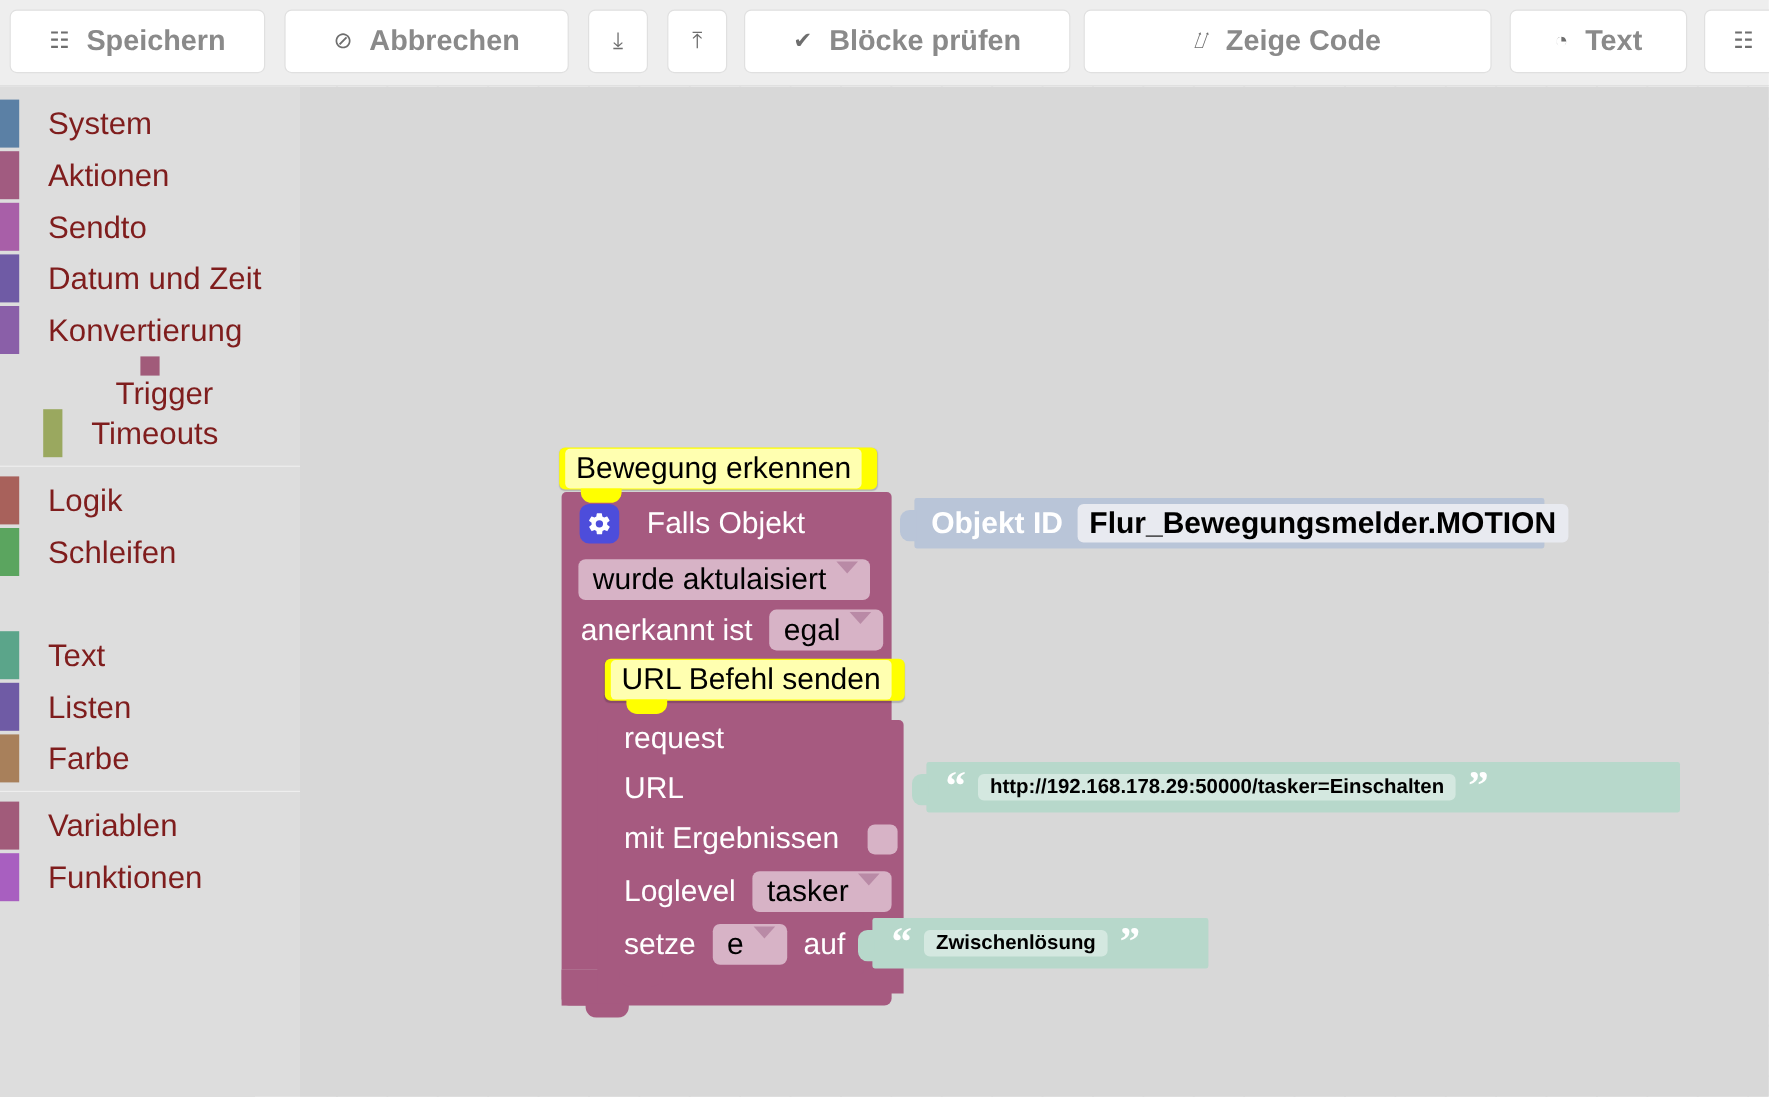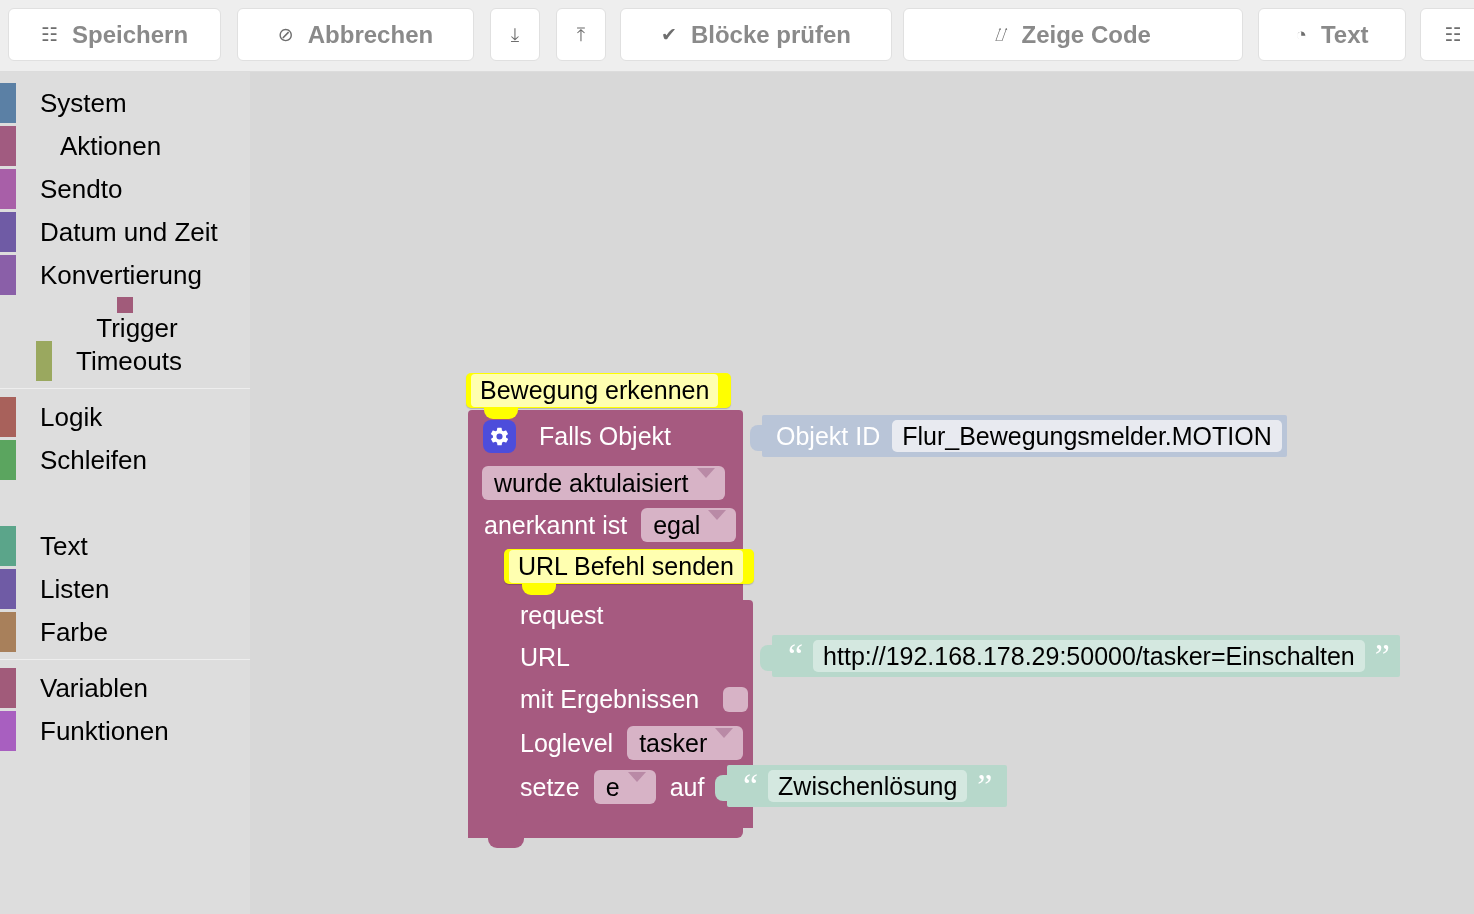--- a/index.html
+++ b/index.html
@@ -66,21 +66,21 @@
     user-select: none;
   }
   .cat-swatch {
     width: 16px;
     height: 40px;
     flex: 0 0 16px;
   }
   .cat-label {
     margin-left: 24px;
     font-size: 26px;
-    color: #000000;
+    color: #7f1d1d;
     white-space: nowrap;
   }
   .cat-sep {
     position: absolute;
     left: 0;
     width: 250px;
     height: 1px;
     background: #eeeeee;
   }
 
@@ -207,20 +207,21 @@
     cursor: pointer;
   }
 
   
   .val-block {
     position: absolute;
     display: flex;
     align-items: center;
     box-sizing: border-box;
     border-radius: 2px;
+    font-weight: bold;
   }
   .val-blue  { background: #b9c5d8; }
   .val-green { background: #b7d8cb; }
 
   .val-label {
     color: #ffffff;
     font-size: 25px;
     white-space: nowrap;
   }
   .val-field {
@@ -230,21 +231,21 @@
     font-size: 25px;
     padding: 1px 10px;
     white-space: nowrap;
     cursor: text;
     line-height: 1.2;
   }
   .val-field-green {
     background: #d4e8e0;
     border-radius: 5px;
     color: #000000;
-    font-size: 25px;
+    font-size: 17px;
     padding: 1px 10px;
     white-space: nowrap;
     cursor: text;
     line-height: 1.2;
   }
   .quote {
     color: #ffffff;
     font-size: 34px;
     line-height: 0.6;
     font-family: "Liberation Serif", serif;
@@ -305,21 +306,21 @@
   </div>
 
 </div>
 
 <div id="sidebar">
 
 <div class="cat" style="top: 10px;">
       <div class="cat-swatch" style="background: rgb(91, 128, 165);"></div>
       <div class="cat-label">System</div>
     </div>
-    <div class="cat" style="top: 53px; gap: 20px;">
+    <div class="cat" style="top: 53px;">
       <div class="cat-swatch" style="background: rgb(161, 91, 128);"></div>
       <div class="cat-label">Aktionen</div>
     </div>
     <div class="cat" style="top: 96px;">
       <div class="cat-swatch" style="background: rgb(168, 95, 168);"></div>
       <div class="cat-label">Sendto</div>
     </div>
     <div class="cat" style="top: 139px;">
       <div class="cat-swatch" style="background: rgb(111, 91, 165);"></div>
       <div class="cat-label">Datum und Zeit</div>

